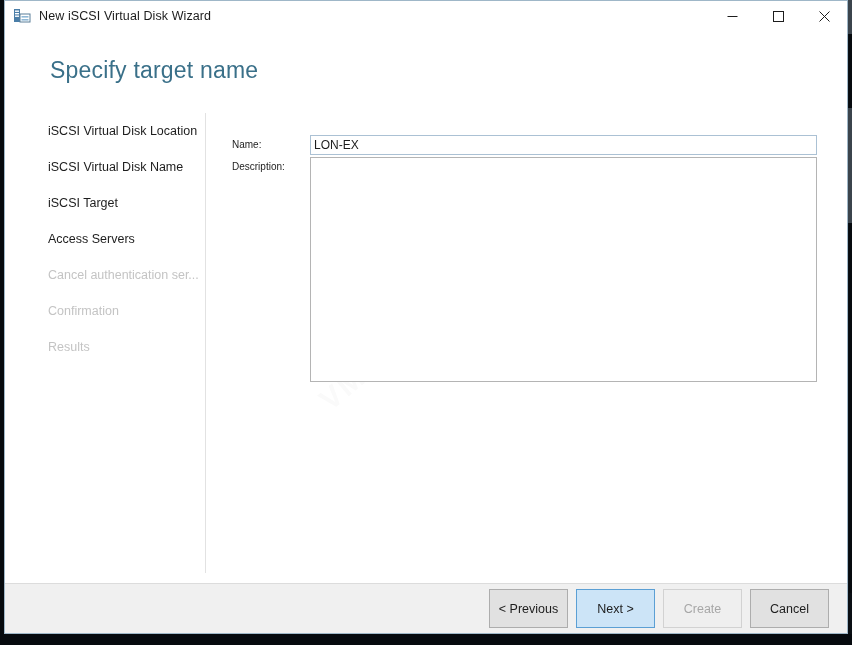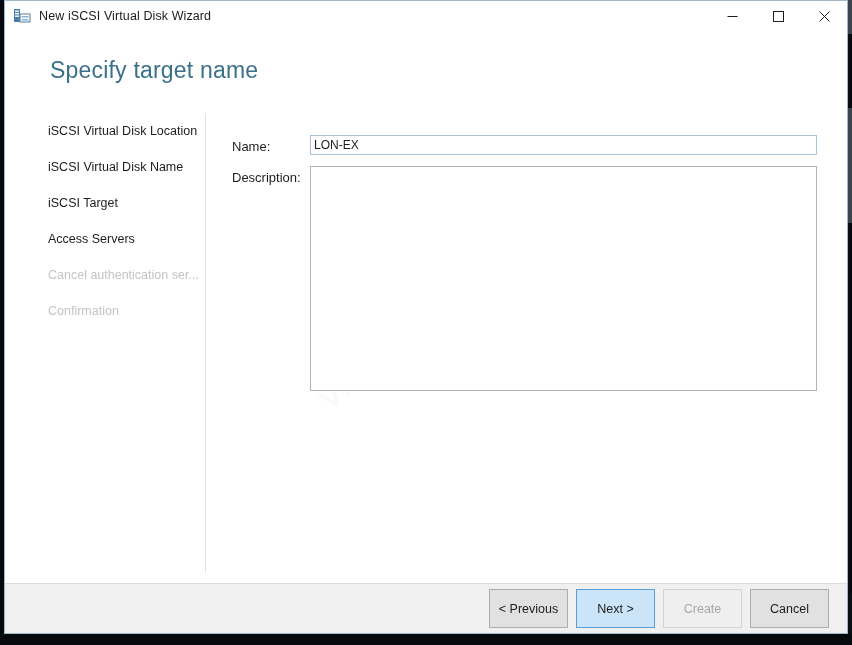--- a/index.html
+++ b/index.html
@@ -167,38 +167,38 @@
     top: 104px;
     right: 20px;
   }
   .field-row {
     display: flex;
     align-items: flex-start;
   }
   .field-label {
     width: 78px;
     flex: 0 0 78px;
-    font-size: 13px;
+    font-size: 10px;
     color: #1d1d1d;
     padding-top: 4px;
     white-space: nowrap;
   }
   #name-input {
     width: 507px;
     height: 20px;
     box-sizing: border-box;
     border: 1px solid #abc1d4;
     background: #ffffff;
     font-family: "Liberation Sans", sans-serif;
     font-size: 12px;
     color: #1d1d1d;
     padding: 0 3px;
     outline: none;
   }
-  #desc-row { margin-top: 11px; }
+  #desc-row { margin-top: 2px; }
   #desc-input {
     width: 507px;
     height: 225px;
     box-sizing: border-box;
     border: 1px solid #b4b4b4;
     background: #ffffff;
     font-family: "Liberation Sans", sans-serif;
     font-size: 12.5px;
     color: #1d1d1d;
     padding: 2px 3px;
@@ -297,20 +297,21 @@
       <span>VMSEOLAB.COM</span>
     </div>
 
     <div id="nav">
       <div class="nav-item">iSCSI Virtual Disk Location</div>
       <div class="nav-item">iSCSI Virtual Disk Name</div>
       <div class="nav-item">iSCSI Target</div>
       <div class="nav-item">Access Servers</div>
       <div class="nav-item disabled">Cancel authentication ser...</div>
       <div class="nav-item disabled">Confirmation</div>
+      <div class="nav-item disabled">Results</div>
     </div>
     <div id="nav-divider"></div>
 
     <div id="form-area">
       <div class="field-row">
         <div class="field-label">Name:</div>
         <input id="name-input" type="text" value="LON-EX" style="">
       </div>
       <div class="field-row" id="desc-row">
         <div class="field-label">Description:</div>

